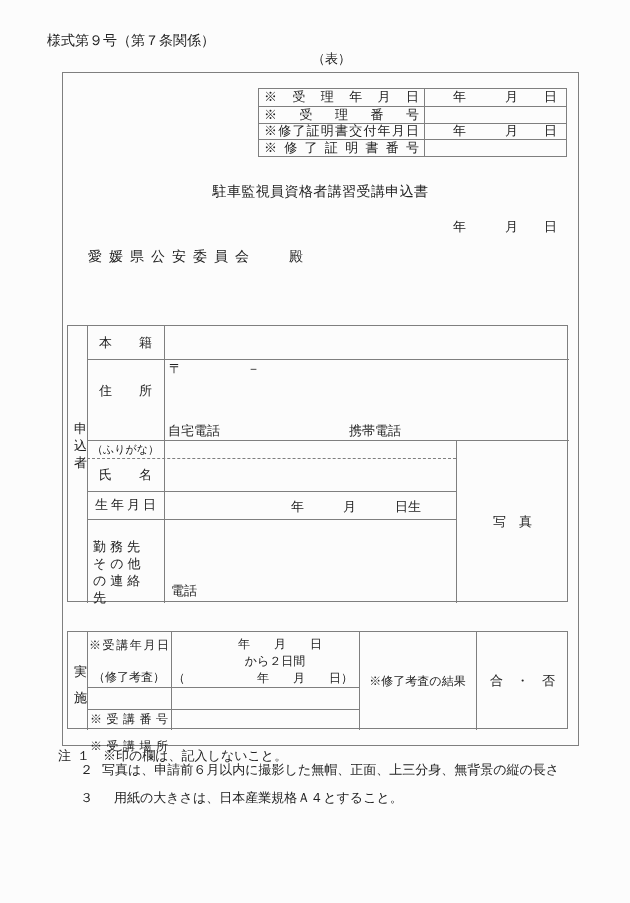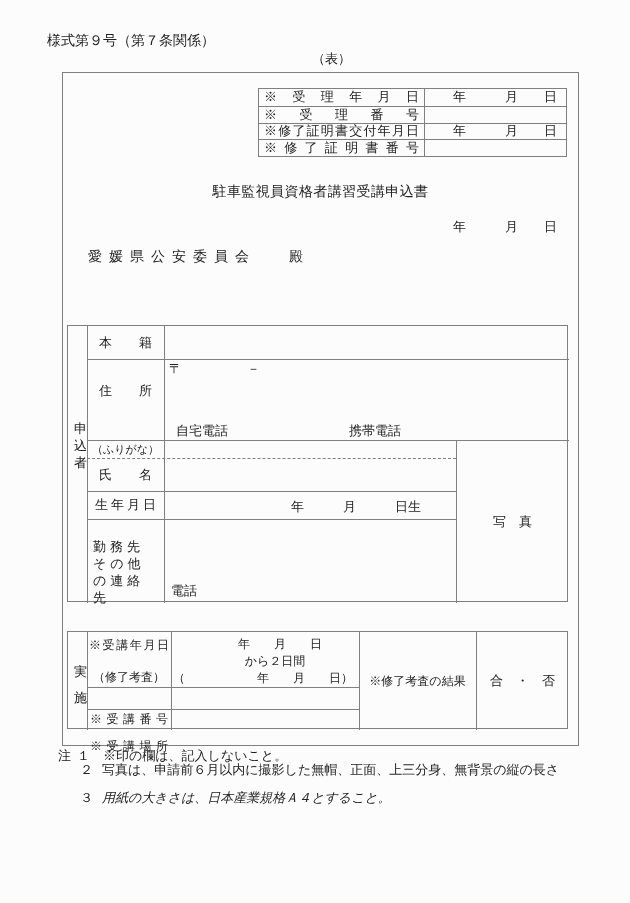--- a/index.html
+++ b/index.html
@@ -92,21 +92,21 @@
 
     <div class="abs center" style="left:19px;top:0;width:77px;height:33px;">
       <span class="jlabel" style="padding:0 12px;">本籍</span>
     </div>
     <div class="abs" style="left:96px;top:0;width:405px;height:33px;"></div>
 
     <div class="abs center" style="left:19px;top:24px;width:77px;height:81px;">
       <span class="jlabel" style="padding:0 12px;">住所</span>
     </div>
     <div class="abs" style="left:101px;top:34px;white-space:pre;">〒　　　　　－</div>
-    <div class="abs" style="left:108px;top:96px;">自宅電話</div>
+    <div class="abs" style="left:100px;top:96px;">自宅電話</div>
     <div class="abs" style="left:281px;top:96px;text-align:center;">携帯電話</div>
 
     <div class="abs center" style="left:19px;top:114px;width:77px;height:18px;font-size:11px;">（ふりがな）</div>
     <div class="abs" style="left:96px;top:114px;width:292px;height:18px;"></div>
 
     <div class="abs center" style="left:19px;top:132px;width:77px;height:33px;">
       <span class="jlabel" style="padding:0 12px;">氏名</span>
     </div>
     <div class="abs" style="left:96px;top:132px;width:292px;height:33px;"></div>
 
@@ -162,16 +162,16 @@
     </div>
   </div>
 
   <div class="note-line" style="left:58px;top:749px;">
     <span style="letter-spacing:6px;">注１</span><span style="position:absolute;left:45px;white-space:nowrap;">※印の欄は、記入しないこと。</span>
   </div>
   <div class="note-line" style="left:80px;top:763px;">
     <span>２</span><span style="position:absolute;left:22px;white-space:nowrap;">写真は、申請前６月以内に撮影した無帽、正面、上三分身、無背景の縦の長さ</span>
   </div>
   <div class="note-line" style="left:80px;top:791px;">
-    <span>３</span><span style="position:absolute;left:22px;white-space:nowrap;font-style:italic;">用紙の大きさは、日本産業規格Ａ４とすること。</span>
+    <span>３</span><span style="position:absolute;left:34px;white-space:nowrap;">用紙の大きさは、日本産業規格Ａ４とすること。</span>
   </div>
 
 </div>
 
 </body></html>

